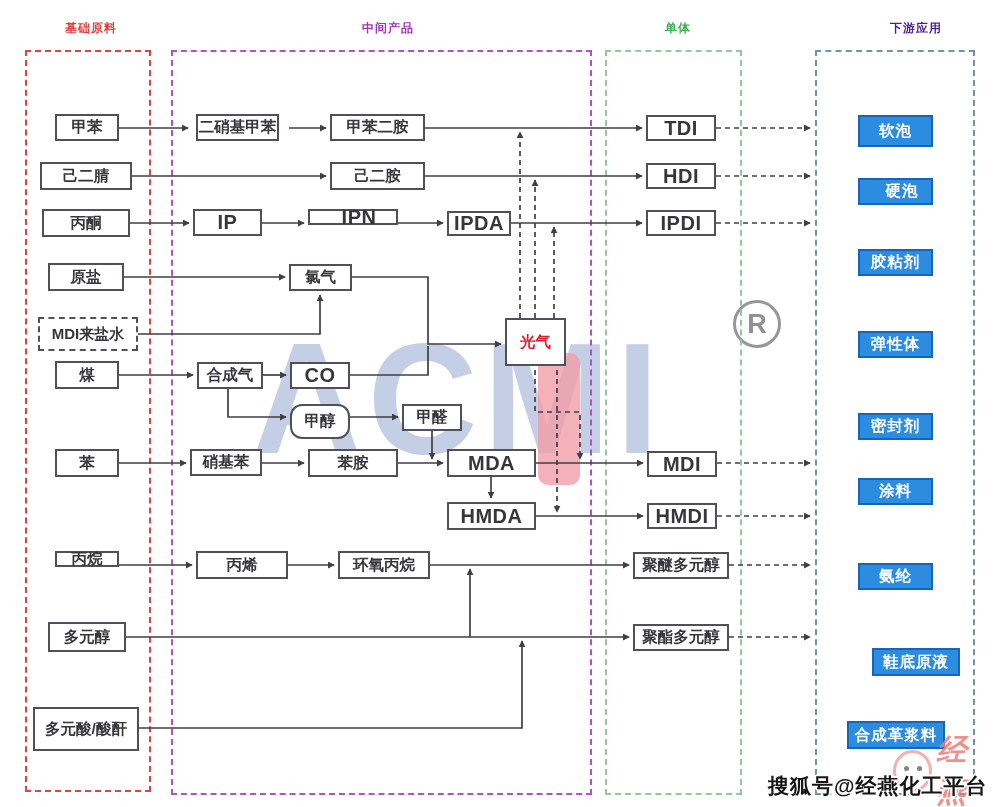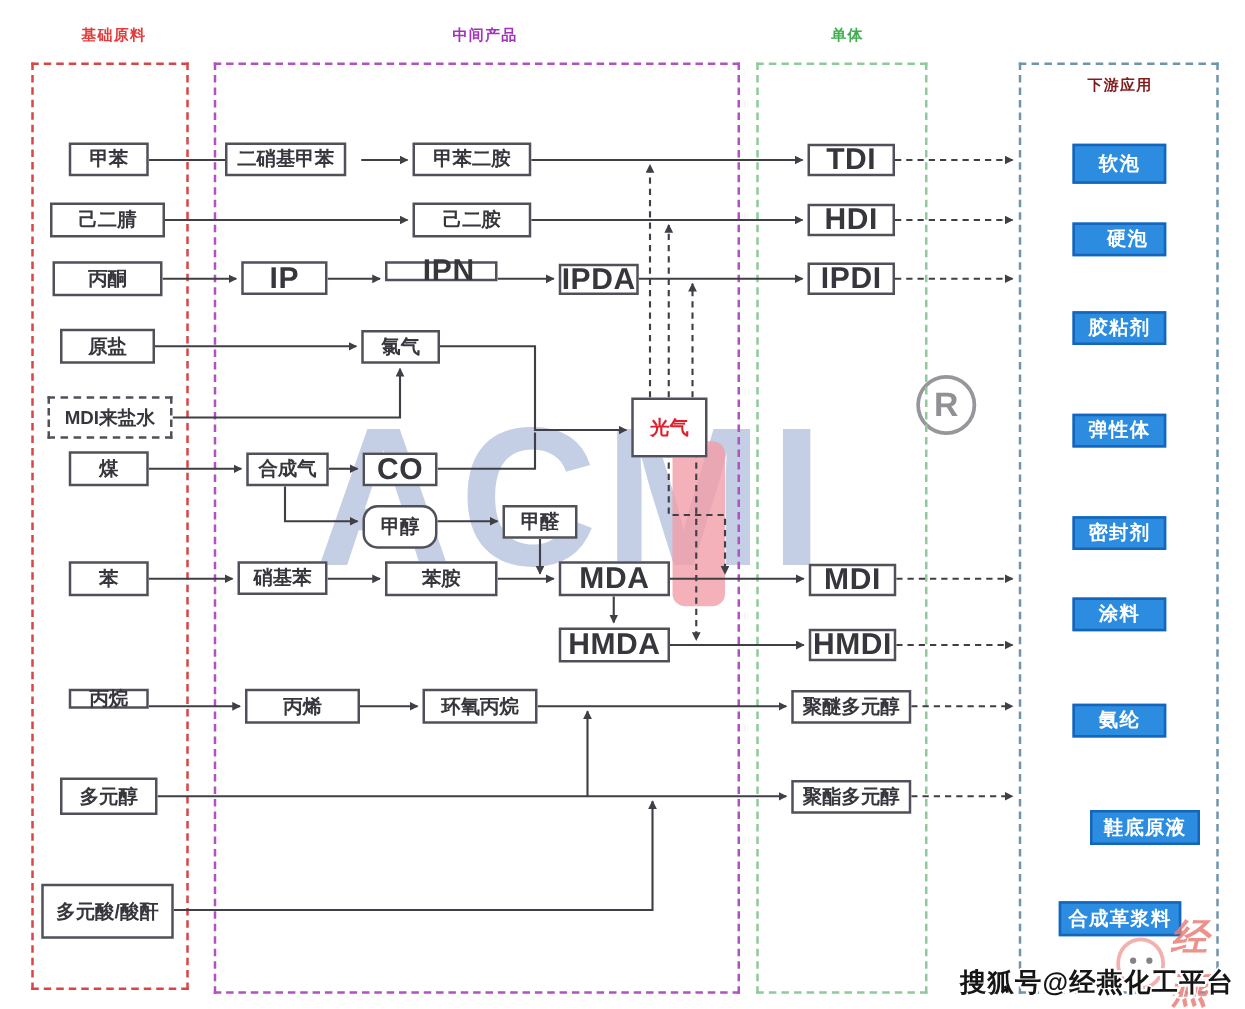--- a/index.html
+++ b/index.html
@@ -6,21 +6,21 @@
   #stage{
     position:relative;width:996px;height:807px;background:#ffffff;overflow:hidden;
     font-family:"Liberation Sans","DejaVu Sans",sans-serif;
   }
   
   .col-header{position:absolute;z-index:6;width:120px;text-align:center;
     font-size:12px;font-weight:bold;letter-spacing:1px;}
   .hdr-raw{left:31px;top:20px;color:#e23b3b;}
   .hdr-mid{left:328px;top:20px;color:#a233bb;}
   .hdr-mono{left:618px;top:20px;color:#3fae4e;}
-  .hdr-down{left:836px;top:20px;color:#7f1d1d;margin-top:40px;}
+  .hdr-down{left:856px;top:20px;color:#4c1d95;}
   
   .region{position:absolute;z-index:2;box-sizing:border-box;background:transparent;}
   .region-raw{left:25px;top:50px;width:126px;height:742px;border:2px dashed #d84545;}
   .region-mid{left:171px;top:50px;width:421px;height:745px;border:2px dashed #b052c0;}
   .region-mono{left:605px;top:50px;width:137px;height:745px;border:2px dashed #8fca9a;}
   .region-down{left:815px;top:50px;width:160px;height:745px;border:2px dashed #6f95ad;}
   
   .wm-text{position:absolute;z-index:1;left:252px;top:308px;width:540px;height:190px;
     font-size:152px;line-height:180px;font-weight:900;letter-spacing:6px;
     color:rgba(148,166,208,0.55);transform:scaleY(1.04);user-select:none;}
@@ -31,21 +31,21 @@
     display:flex;align-items:center;justify-content:center;
     font-size:27px;font-weight:bold;color:rgba(125,125,130,0.85);}
   
   #edges{position:absolute;z-index:3;left:0;top:0;pointer-events:none;}
   #edges polyline{fill:none;stroke:#3f3f45;stroke-width:1.7;}
   #edges polyline.dashed{stroke-dasharray:5 4;}
   
   .node{position:absolute;z-index:4;box-sizing:border-box;background:#ffffff;
     border:2px solid #50505a;display:flex;align-items:center;justify-content:center;
     font-weight:bold;font-size:15.5px;color:#36363c;white-space:nowrap;}
-  .node.latin{font-size:24px;letter-spacing:0.5px;text-align:center;}
+  .node.latin{font-size:20px;letter-spacing:0.5px;text-align:center;}
   .node.dashedbox{border-style:dashed;border-width:2px;font-size:15px;}
   .node.app{background:#2b8ce0;border-color:#1565bd;color:#ffffff;letter-spacing:1px;}
   .node.phosgene{color:#e01f2d;}
   
   .footer-handle{position:absolute;z-index:6;left:768px;top:772px;
     font-size:21px;font-weight:bold;color:#151515;letter-spacing:1px;
     text-shadow:-1px -1px 0 #fff,1px -1px 0 #fff,-1px 1px 0 #fff,1px 1px 0 #fff,
       0 2px 0 #fff,0 -2px 0 #fff,2px 0 0 #fff,-2px 0 0 #fff;}
   .logo{position:absolute;z-index:5;left:893px;top:730px;display:flex;align-items:center;}
   .logo-bird{width:36px;height:36px;border-radius:50%;background:rgba(255,255,255,0.9);
@@ -129,21 +129,21 @@
       <div class="node plain" style="left: 55px; top: 114px; width: 64px; height: 27px;">甲苯</div>
       <div class="node plain" style="left: 40px; top: 162px; width: 92px; height: 28px;">己二腈</div>
       <div class="node plain" style="left: 42px; top: 209px; width: 88px; height: 28px;">丙酮</div>
       <div class="node plain" style="left: 48px; top: 263px; width: 76px; height: 28px;">原盐</div>
       <div class="node dashedbox" style="left: 38px; top: 317px; width: 100px; height: 34px;">MDI来盐水</div>
       <div class="node plain" style="left: 55px; top: 361px; width: 64px; height: 28px;">煤</div>
       <div class="node plain" style="left: 55px; top: 449px; width: 64px; height: 28px;">苯</div>
       <div class="node plain" style="left: 55px; top: 551px; width: 64px; height: 16px;">丙烷</div>
       <div class="node plain" style="left: 48px; top: 622px; width: 78px; height: 30px;">多元醇</div>
       <div class="node plain" style="left: 33px; top: 707px; width: 106px; height: 44px;">多元酸/酸酐</div>
-      <div class="node plain" style="left: 180px; top: 114px; width: 97px; height: 27px;">二硝基甲苯</div>
+      <div class="node plain" style="left: 196px; top: 114px; width: 83px; height: 27px;">二硝基甲苯</div>
       <div class="node plain" style="left: 330px; top: 114px; width: 95px; height: 27px;">甲苯二胺</div>
       <div class="node plain" style="left: 330px; top: 162px; width: 95px; height: 28px;">己二胺</div>
       <div class="node latin" style="left: 193px; top: 209px; width: 69px; height: 27px;">IP</div>
       <div class="node latin" style="left: 308px; top: 209px; width: 90px; height: 16px; padding-left: 12px;">IPN</div>
       <div class="node latin" style="left: 447px; top: 211px; width: 64px; height: 25px;">IPDA</div>
       <div class="node plain" style="left: 289px; top: 264px; width: 63px; height: 27px;">氯气</div>
       <div class="node phosgene" style="left: 505px; top: 318px; width: 61px; height: 48px;">光气</div>
       <div class="node plain" style="left: 197px; top: 362px; width: 66px; height: 27px;">合成气</div>
       <div class="node latin" style="left: 290px; top: 362px; width: 60px; height: 27px;">CO</div>
       <div class="node plain" style="left: 290px; top: 404px; width: 60px; height: 35px; border-radius: 12px;">甲醇</div>

